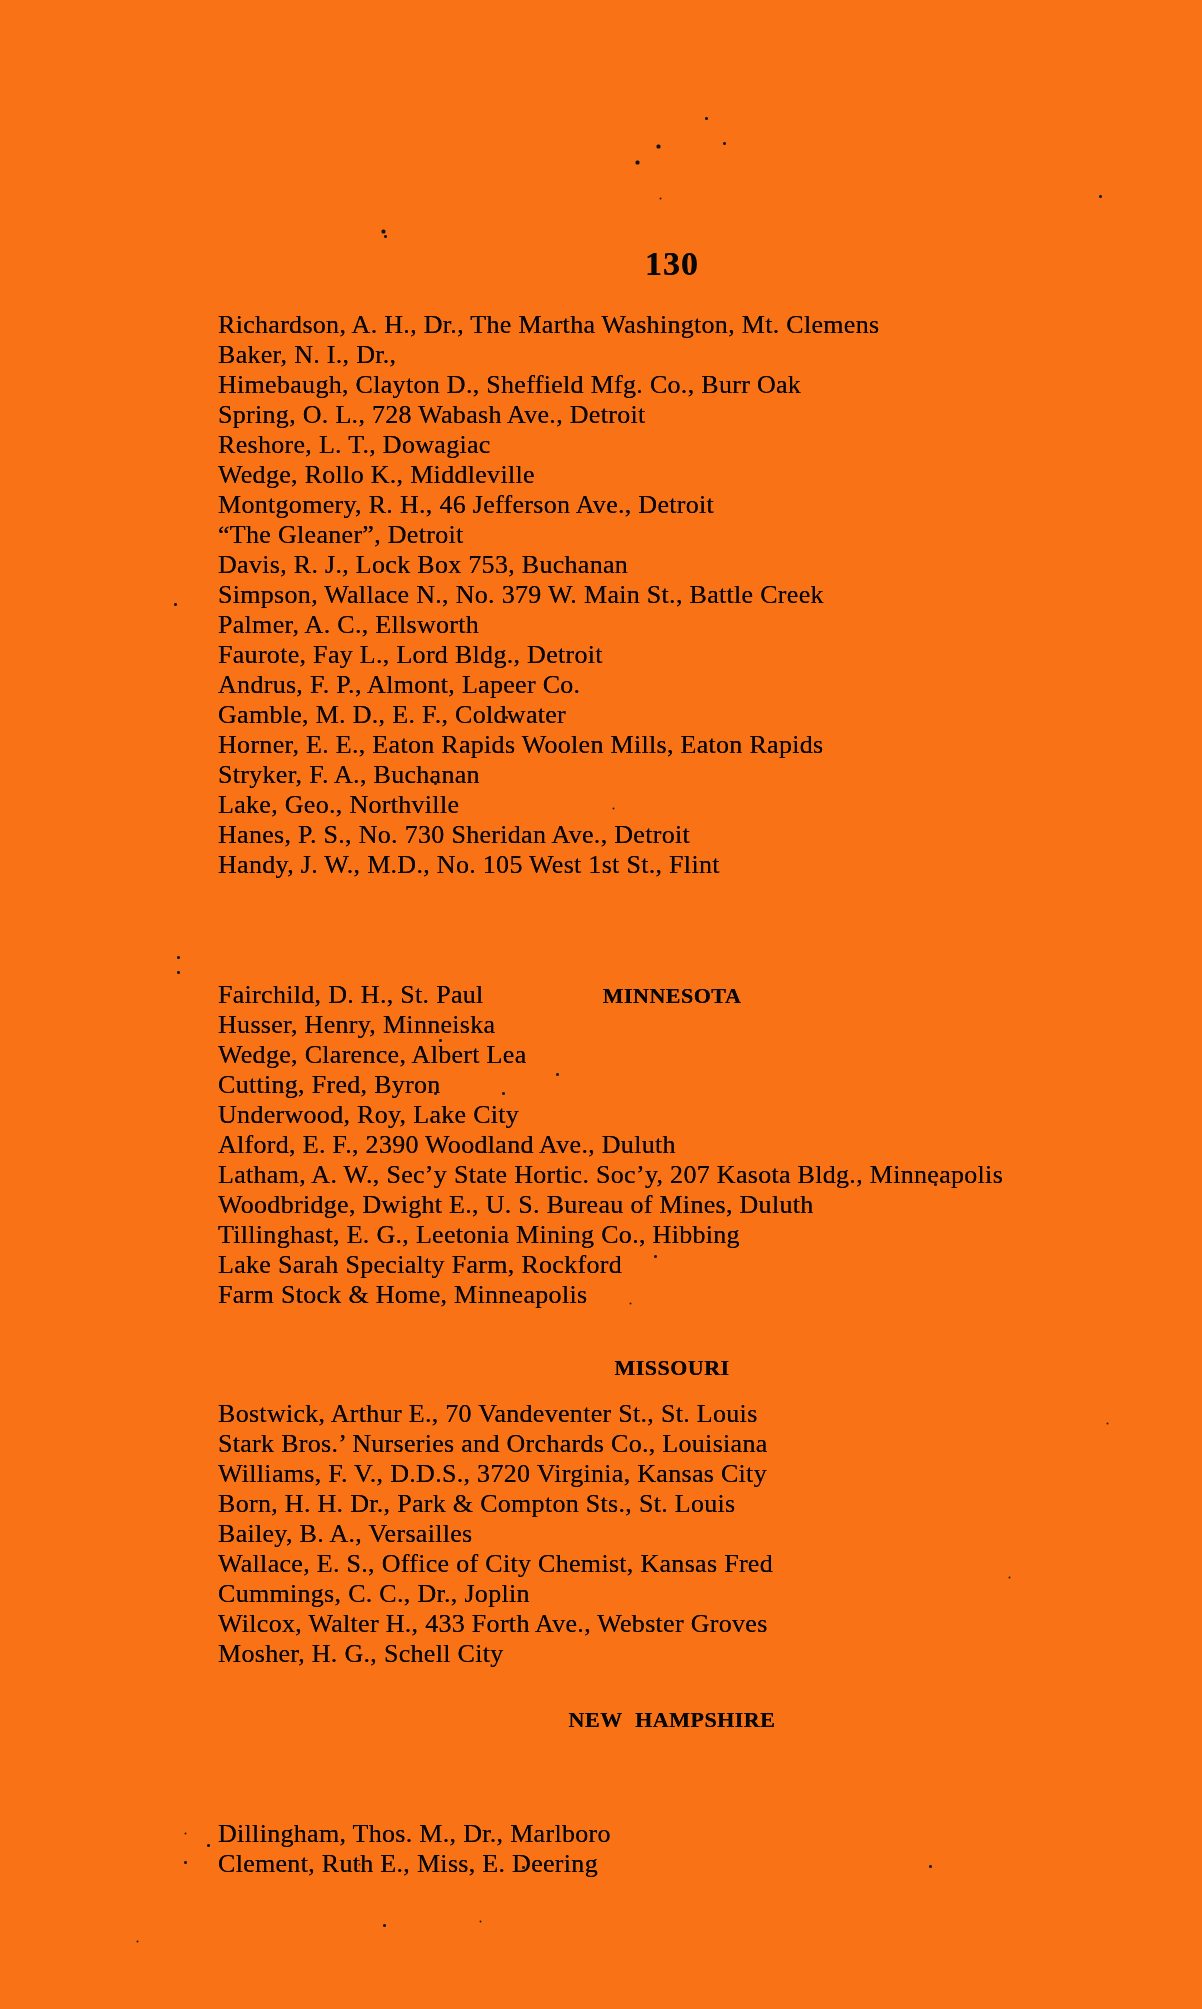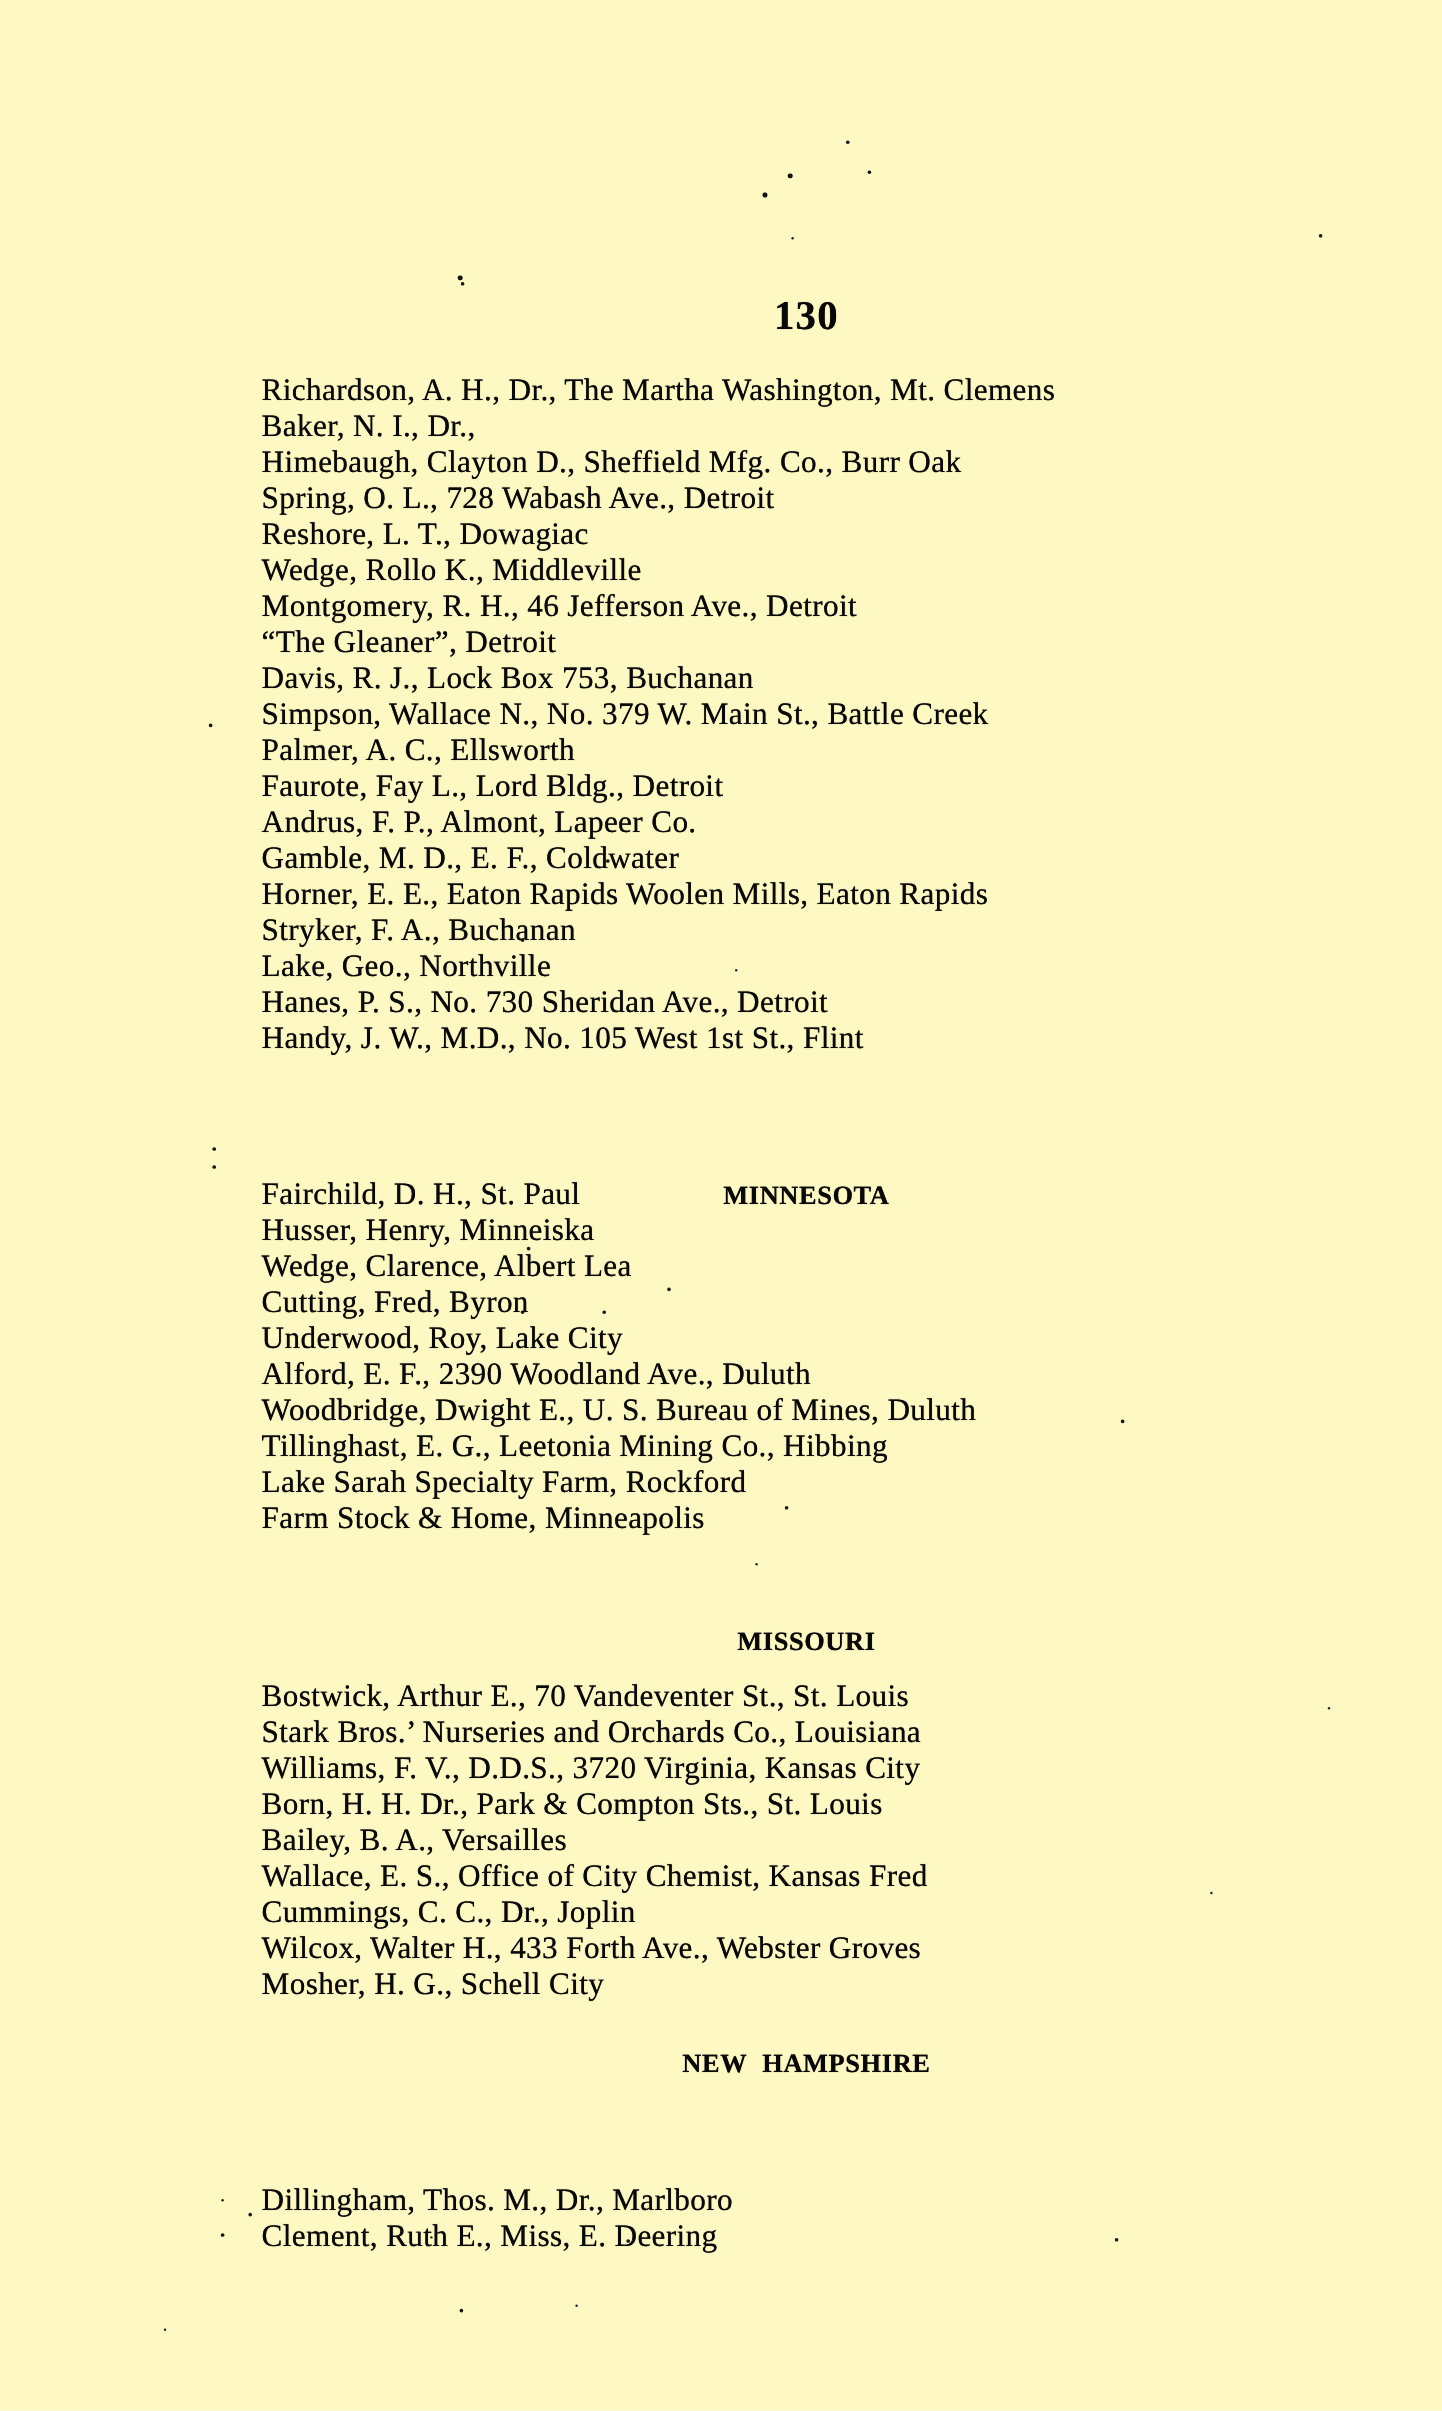--- a/index.html
+++ b/index.html
@@ -4,21 +4,21 @@
 <style>
   html, body {
     margin: 0;
     padding: 0;
     background: #ffffff;
   }
   .page {
     position: relative;
     width: 1202px;
     height: 2009px;
-    background: #fef9c3;
+    background: #f97316;
     overflow: hidden;
     font-family: "Liberation Serif", "DejaVu Serif", serif;
     color: #080808;
   }
   
   .content {
     position: absolute;
     left: 218px;
     top: 0;
     width: 908px;
@@ -134,20 +134,21 @@
         <div class="entry">Handy, J. W., M.D., No. 105 West 1st St., Flint</div>
       </div>
       <div class="state-heading" style="top: 937px; margin-top: 48px;">MINNESOTA</div>
       <div class="entries" style="top: 980px;">
         <div class="entry">Fairchild, D. H., St. Paul</div>
         <div class="entry">Husser, Henry, Minneiska</div>
         <div class="entry">Wedge, Clarence, Albert Lea</div>
         <div class="entry">Cutting, Fred, Byron</div>
         <div class="entry">Underwood, Roy, Lake City</div>
         <div class="entry">Alford, E. F., 2390 Woodland Ave., Duluth</div>
+        <div class="entry">Latham, A. W., Sec’y State Hortic. Soc’y, 207 Kasota Bldg., Minneapolis</div>
         <div class="entry">Woodbridge, Dwight E., U. S. Bureau of Mines, Duluth</div>
         <div class="entry">Tillinghast, E. G., Leetonia Mining Co., Hibbing</div>
         <div class="entry">Lake Sarah Specialty Farm, Rockford</div>
         <div class="entry">Farm Stock &amp; Home, Minneapolis</div>
       </div>
       <div class="state-heading" style="top: 1357px;">MISSOURI</div>
       <div class="entries" style="top: 1399px;">
         <div class="entry">Bostwick, Arthur E., 70 Vandeventer St., St. Louis</div>
         <div class="entry">Stark Bros.’ Nurseries and Orchards Co., Louisiana</div>
         <div class="entry">Williams, F. V., D.D.S., 3720 Virginia, Kansas City</div>

